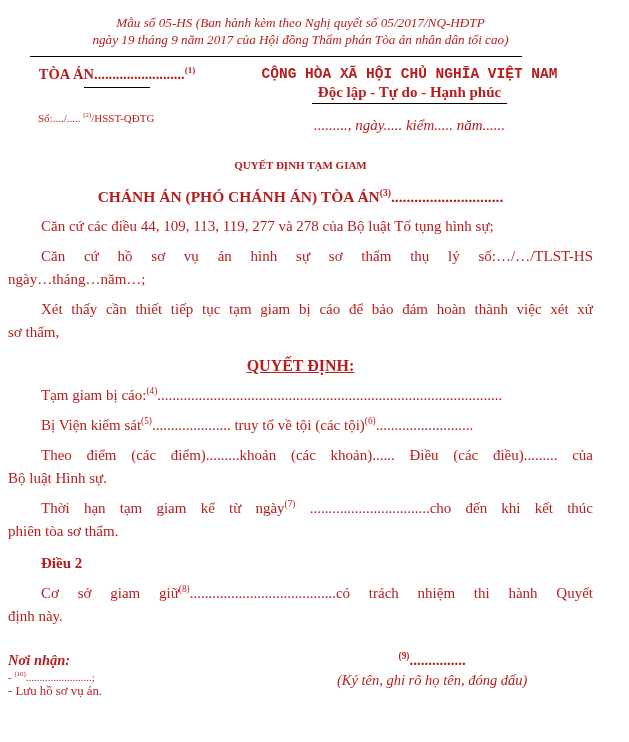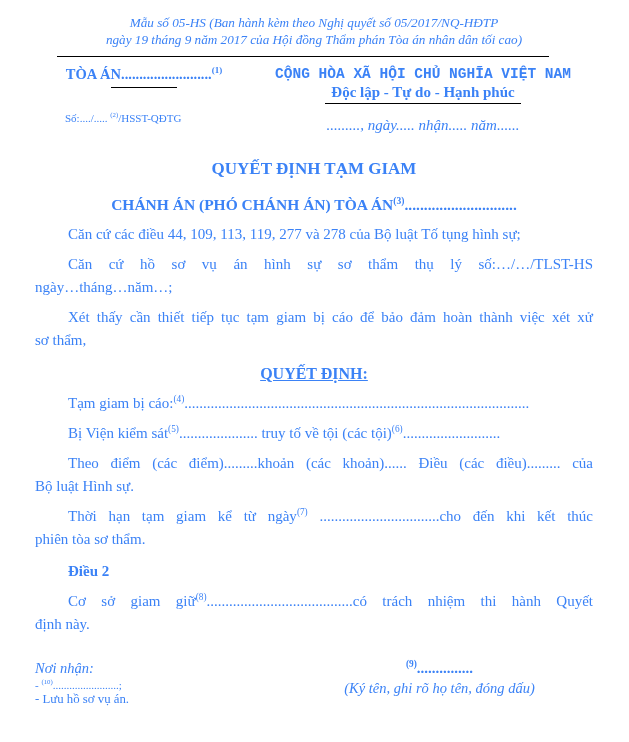--- a/index.html
+++ b/index.html
@@ -1,24 +1,24 @@
 <!DOCTYPE html>
 <html><head>
 <meta charset="utf-8">
 <style>
   html,body { margin:0; padding:0; background:#fff; }
   .page {
     position: relative;
     width: 629px; height: 742px;
     box-sizing: border-box;
     background: #fff;
-    color: #3b82f6;
+    color: #b91c1c;
     font-family: "Liberation Serif", "DejaVu Serif", serif;
     font-size: 15px;
-    padding: 14px 36px 8px 35px;
+    padding: 14px 36px 8px 8px;
     overflow: hidden;
   }
   sup { font-size: 62%; line-height: 0; vertical-align: super; }
 
   .form-note {
     text-align: center;
     font-style: italic;
     font-size: 13.2px;
     line-height: 1.32;
   }
@@ -41,35 +41,35 @@
   .motto {
     font-weight: bold; font-size: 15px;
     display: inline-block;
     border-bottom: 1.5px solid #000;
     padding: 1px 6px 2px;
     margin-top: 1px;
     white-space: nowrap;
   }
   .date-line { font-style: italic; font-size: 15px; margin-top: 13px; }
 
-  .doc-title  { text-align: center; font-weight: bold; font-size: 17px;   margin-top: 25px; }
+  .doc-title  { text-align: center; font-weight: bold; font-size: 11px;   margin-top: 25px; }
   .authority  { text-align: center; font-weight: bold; font-size: 15.5px; margin-top: 17px; }
 
   .body-block { margin-top: 9px; }
   .para  { margin: 7px 0; text-indent: 33px; line-height: 23px; }
   .pline { margin: 7px 0 0;  text-indent: 33px; line-height: 23px; text-align: justify; text-align-last: justify; }
   .pline-cont { margin: 0 0 7px; text-indent: 0; line-height: 23px; }
 
   .decision-heading { text-align: center; font-weight: bold; font-size: 16px; margin: 13px 0 9px; text-decoration: underline; }
   .article-heading  { font-weight: bold; text-indent: 33px; margin: 9px 0 5px; line-height: 23px; }
 
   .footer { display: flex; margin-top: 24px; }
   .footer-left  { width: 45%; }
   .footer-right { width: 55%; text-align: center; }
-  .recipients-heading { font-weight: normal; font-style: italic; font-size: 14.5px; }
+  .recipients-heading { font-weight: bold; font-style: italic; font-size: 14.5px; }
   .recipient-small { font-size: 11px; margin-top: 2px; }
   .recipient { font-size: 12.8px; margin-top: 1px; }
   .sign-line { font-weight: bold; font-size: 15px; }
   .sign-note { font-style: italic; font-size: 14.5px; margin-top: 3px; }
 </style>
 </head>
 <body>
 
 <div class="page">
 
@@ -82,21 +82,21 @@
 
   <div class="header-cols">
     <div class="col-left">
       <div class="court-line"><span>TÒA ÁN.........................</span><sup>(1)</sup></div>
       <hr class="short-rule">
       <div class="case-number"><span>Số:..../..... </span><sup>(2)</sup><span>/HSST-QĐTG</span></div>
     </div>
     <div class="col-right">
       <div class="national">CỘNG HÒA XÃ HỘI CHỦ NGHĨA VIỆT NAM</div>
       <div><span class="motto">Độc lập - Tự do - Hạnh phúc</span></div>
-      <div class="date-line">........., ngày..... nhận..... năm......</div>
+      <div class="date-line">........., ngày..... kiểm..... năm......</div>
     </div>
   </div>
 
   <div class="doc-title">QUYẾT ĐỊNH TẠM GIAM</div>
 
   <div class="authority"><span>CHÁNH ÁN (PHÓ CHÁNH ÁN) TÒA ÁN</span><sup>(3)</sup><span>.............................</span></div>
 
   <div class="body-block">
 
     <p class="para">Căn cứ các điều 44, 109, 113, 119, 277 và 278 của Bộ luật Tố tụng hình sự;</p>

